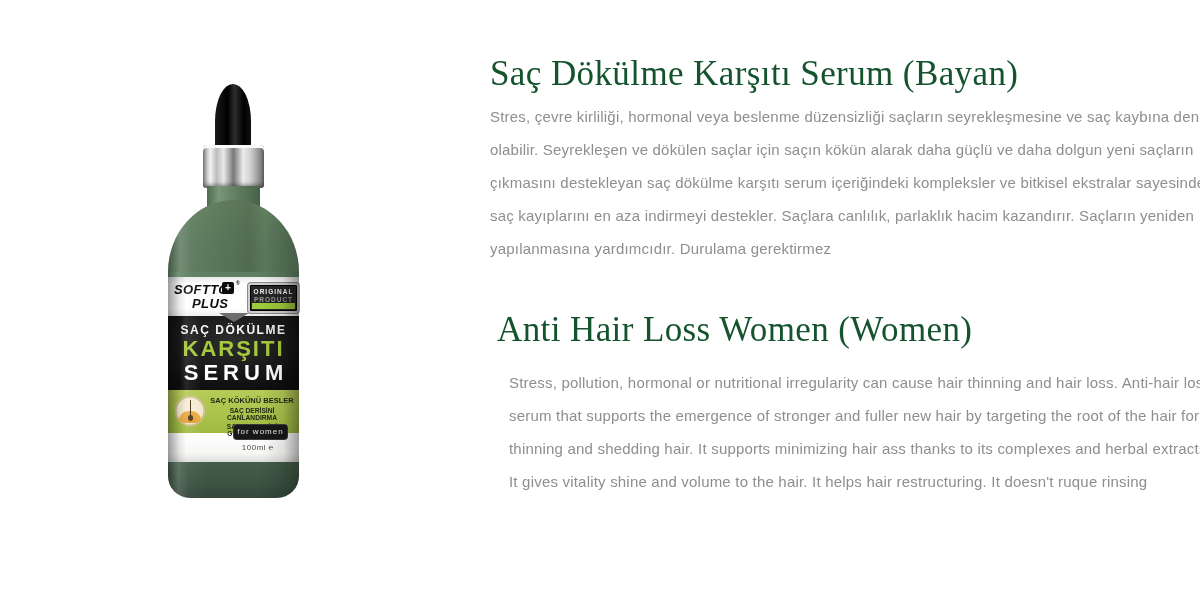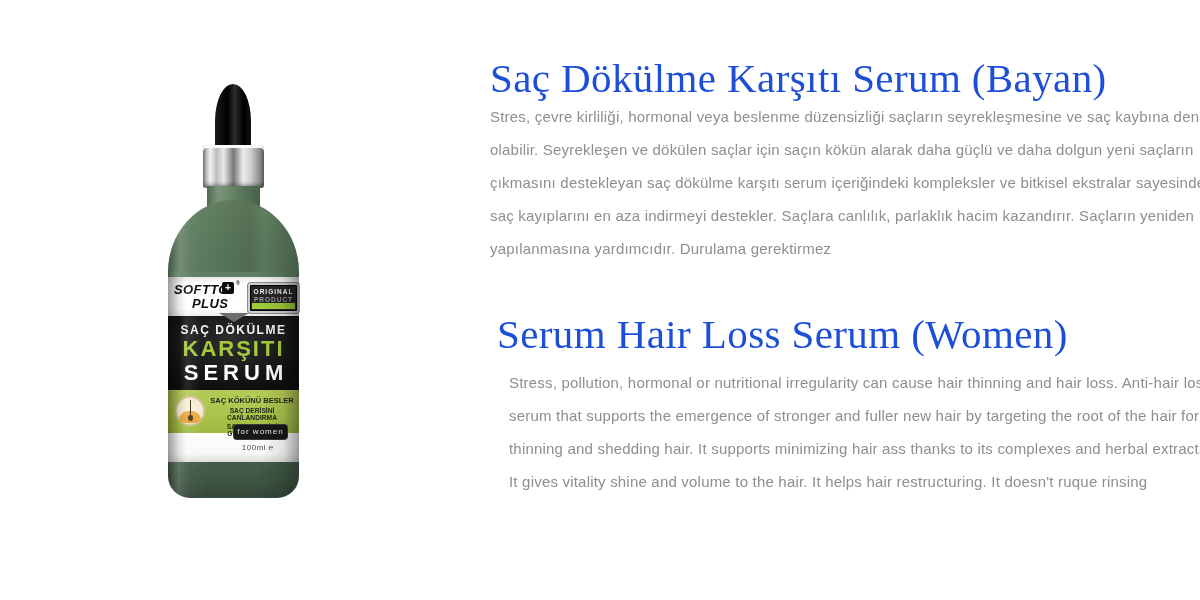--- a/index.html
+++ b/index.html
@@ -104,21 +104,21 @@
   .chip{
     position:absolute;left:66px;top:341px;width:53px;height:14px;background:#181818;border-radius:3px;
     color:#e8e8e8;font-size:8px;line-height:14px;text-align:center;letter-spacing:1px;
     box-shadow:0 0 0 1px #3a3a3a;
   }
   .volume{position:absolute;left:58px;top:359px;width:64px;text-align:center;font-size:8px;color:#4d4d4d;letter-spacing:.5px;}
   
   .col{position:absolute;left:490px;top:0;width:710px;}
   .title{
     position:absolute;left:0;margin:0;font-family:"Liberation Serif",serif;font-weight:400;
-    font-size:41px;color:#1d4ed8;letter-spacing:.4px;white-space:nowrap;
+    font-size:35px;color:#14532d;letter-spacing:.4px;white-space:nowrap;
   }
   .title-tr{top:54px;}
   .title-en{top:310px;left:7px;}
   .body-text{
     position:absolute;left:0;margin:0;font-size:15px;line-height:33px;color:#8e8e8e;
     letter-spacing:.2px;white-space:pre;
   }
   .body-tr{top:100px;}
   .body-en{top:366px;left:7px;margin-left:12px;}
 </style>
@@ -178,20 +178,20 @@
   </div>
 
   <div class="col">
     <h1 class="title title-tr">Saç Dökülme Karşıtı Serum (Bayan)</h1>
     <p class="body-text body-tr">Stres, çevre kirliliği, hormonal veya beslenme düzensizliği saçların seyrekleşmesine ve saç kaybına den
 olabilir. Seyrekleşen ve dökülen saçlar için saçın kökün alarak daha güçlü ve daha dolgun yeni saçların
 çıkmasını destekleyan saç dökülme karşıtı serum içeriğindeki kompleksler ve bitkisel ekstralar sayesinde
 saç kayıplarını en aza indirmeyi destekler. Saçlara canlılık, parlaklık hacim kazandırır. Saçların yeniden
 yapılanmasına yardımcıdır. Durulama gerektirmez</p>
 
-    <h1 class="title title-en">Serum Hair Loss Serum (Women)</h1>
+    <h1 class="title title-en">Anti Hair Loss Women (Women)</h1>
     <p class="body-text body-en">Stress, pollution, hormonal or nutritional irregularity can cause hair thinning and hair loss. Anti-hair loss
 serum that supports the emergence of stronger and fuller new hair by targeting the root of the hair for
 thinning and shedding hair. It supports minimizing hair ass thanks to its complexes and herbal extracts.
 It gives vitality shine and volume to the hair. It helps hair restructuring. It doesn't ruque rinsing</p>
   </div>
 
 </div>
 
 </body></html>

